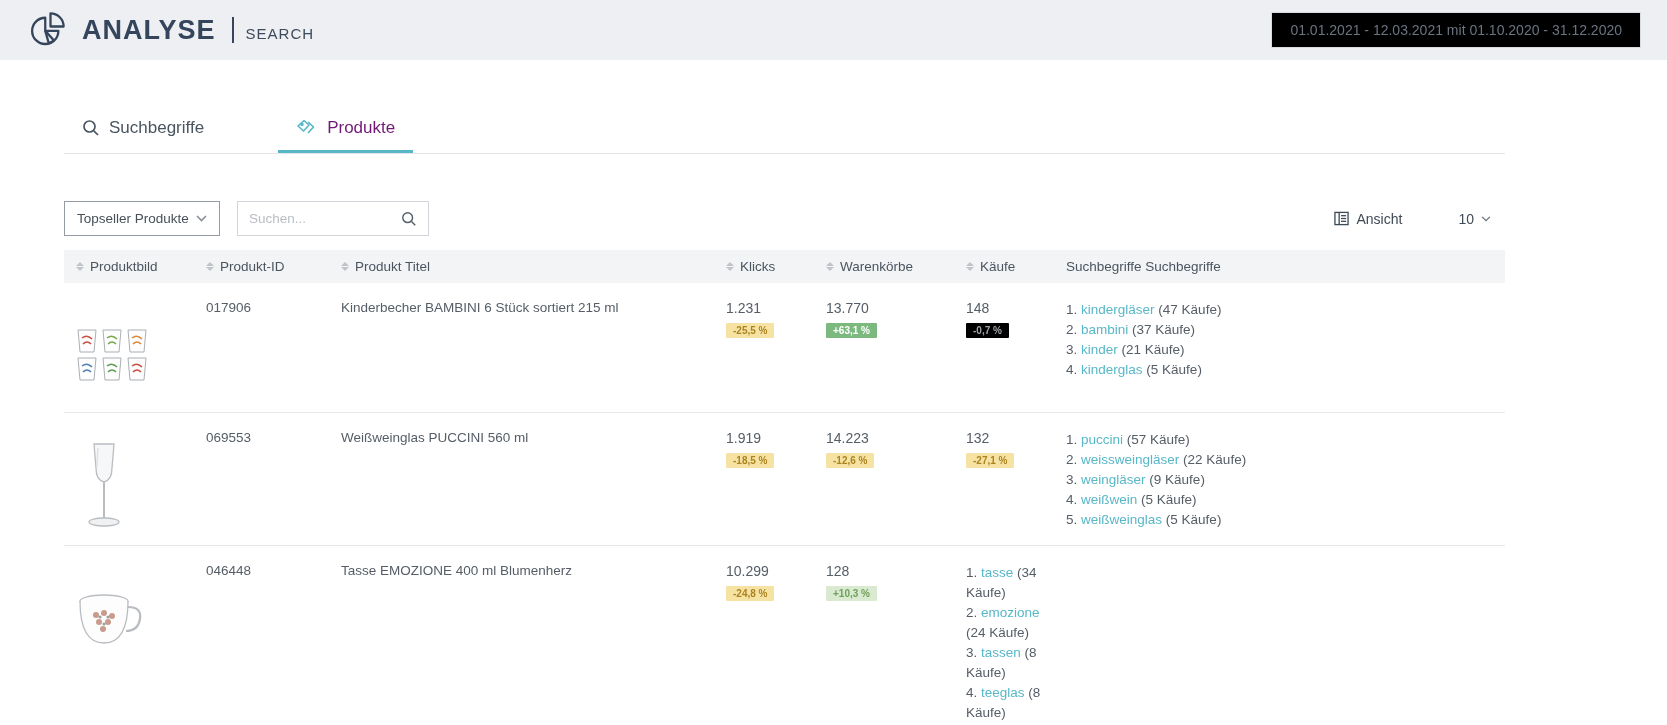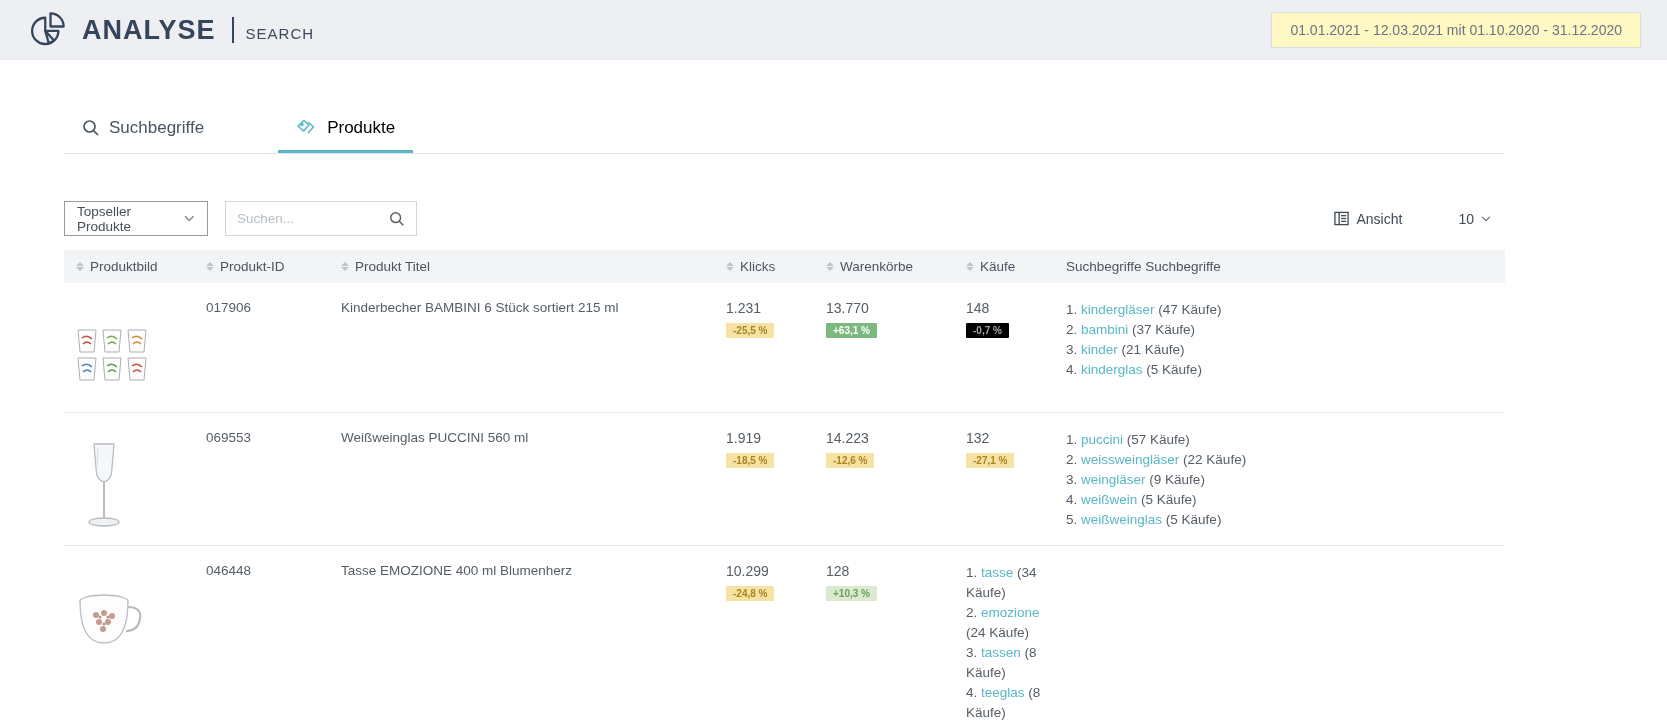--- a/index.html
+++ b/index.html
@@ -5,36 +5,36 @@
   * { margin:0; padding:0; box-sizing:border-box; }
   html,body { width:1667px; height:725px; background:#ffffff;
     font-family:"Liberation Sans", sans-serif; color:#5c6670; overflow:hidden; }
 
   
   .topbar { height:60px; background:#edeff2; display:flex; align-items:center; padding:0 26px; }
   .logo { width:42px; height:42px; margin-right:14px; flex:0 0 auto; }
   .brand { font-size:27px; font-weight:bold; letter-spacing:1px; color:#35455b; }
   .brand-divider { width:2px; height:26px; background:#35455b; margin:0 12px 0 16px; }
   .brand-sub { font-size:15px; letter-spacing:1px; color:#3d4a5c; margin-top:6px; }
-  .date-box { margin-left:auto; background:#fef9c3; border:1px solid #d9dce0;
+  .date-box { margin-left:auto; background:#000000; border:1px solid #d9dce0;
     padding:9px 18px; font-size:14px; color:#6b7480; }
 
   
   .content { padding:0 162px 0 64px; }
 
   
   .tabs { margin-top:49px; border-bottom:1px solid #e3e5e8; display:flex; gap:56px; }
   .tab { display:inline-flex; align-items:center; gap:9px; font-size:17px; color:#4a5560;
     padding:9px 18px 12px 18px; border-bottom:3px solid transparent; cursor:pointer; }
-  .tab.active { color:#000000; border-bottom-color:#57b7c7; }
+  .tab.active { color:#701a75; border-bottom-color:#57b7c7; }
   .tab svg { display:block; }
 
   
   .toolbar { margin-top:47px; display:flex; align-items:center; }
-  .select { width:144px; height:35px; border:1px solid #959ba3; background:#fff;
+  .select { width:156px; height:35px; border:1px solid #959ba3; background:#fff;
     display:flex; align-items:center; justify-content:space-between; padding:0 12px;
     font-size:13.5px; color:#474f58; cursor:pointer; }
   .search { width:192px; height:35px; border:1px solid #d2d6da; background:#fff;
     display:flex; align-items:center; justify-content:space-between; padding:0 11px;
     margin-left:17px; }
   .search input { border:none; outline:none; font-size:13.5px; color:#474f58; width:140px;
     font-family:"Liberation Sans", sans-serif; }
   .search input::placeholder { color:#b9bec4; }
   .toolbar-right { margin-left:auto; display:flex; align-items:flex-start; gap:56px; margin-right:14px; }
   .view-btn { display:inline-flex; align-items:center; gap:8px; font-size:14px; color:#3f4a56; cursor:pointer; }

